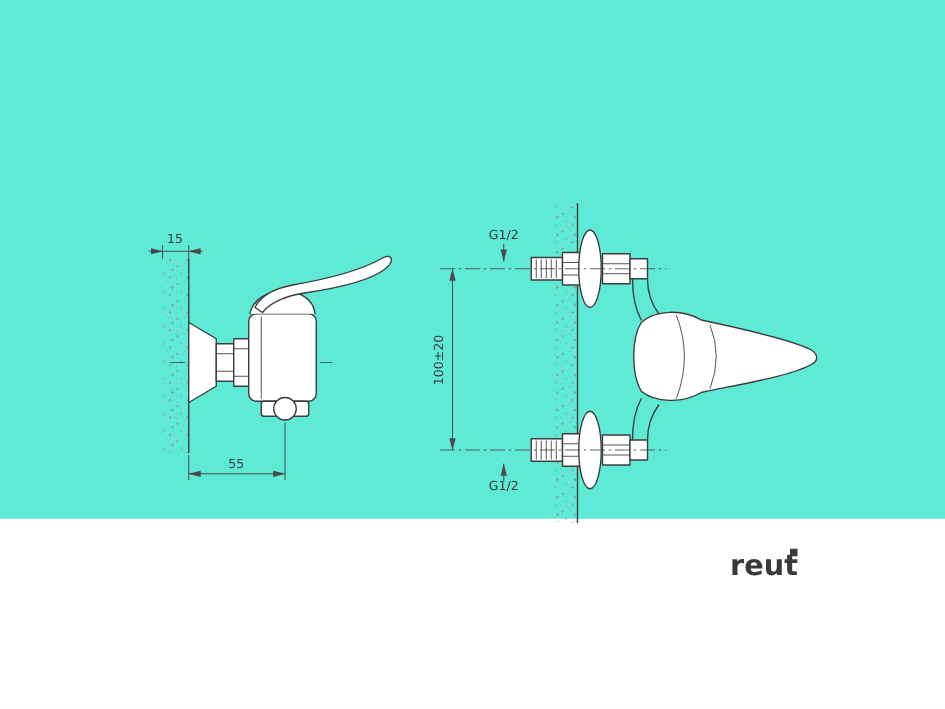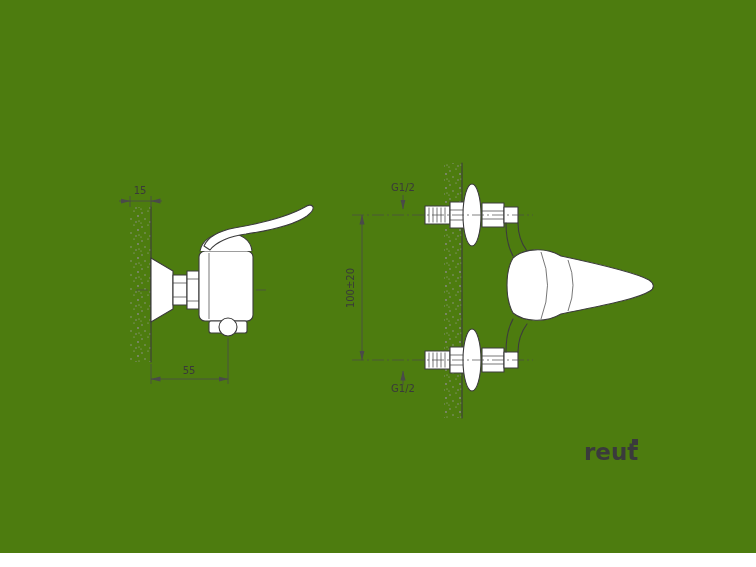--- a/index.html
+++ b/index.html
@@ -7,22 +7,22 @@
     padding: 0;
     background: #ffffff;
     width: 756px;
     height: 567px;
     overflow: hidden;
     font-family: "DejaVu Sans", "Liberation Sans", sans-serif;
   }
   .stage {
     position: relative;
     width: 756px;
-    height: 553px;
-    background: #4d7c0f;
+    height: 415px;
+    background: #5eead4;
     text-decoration: underline;
   }
   svg { display: block; }
 
   .outline {
     fill: #ffffff;
     stroke: #3c3c3c;
     stroke-width: 1.1;
     stroke-linejoin: round;
     stroke-linecap: round;

